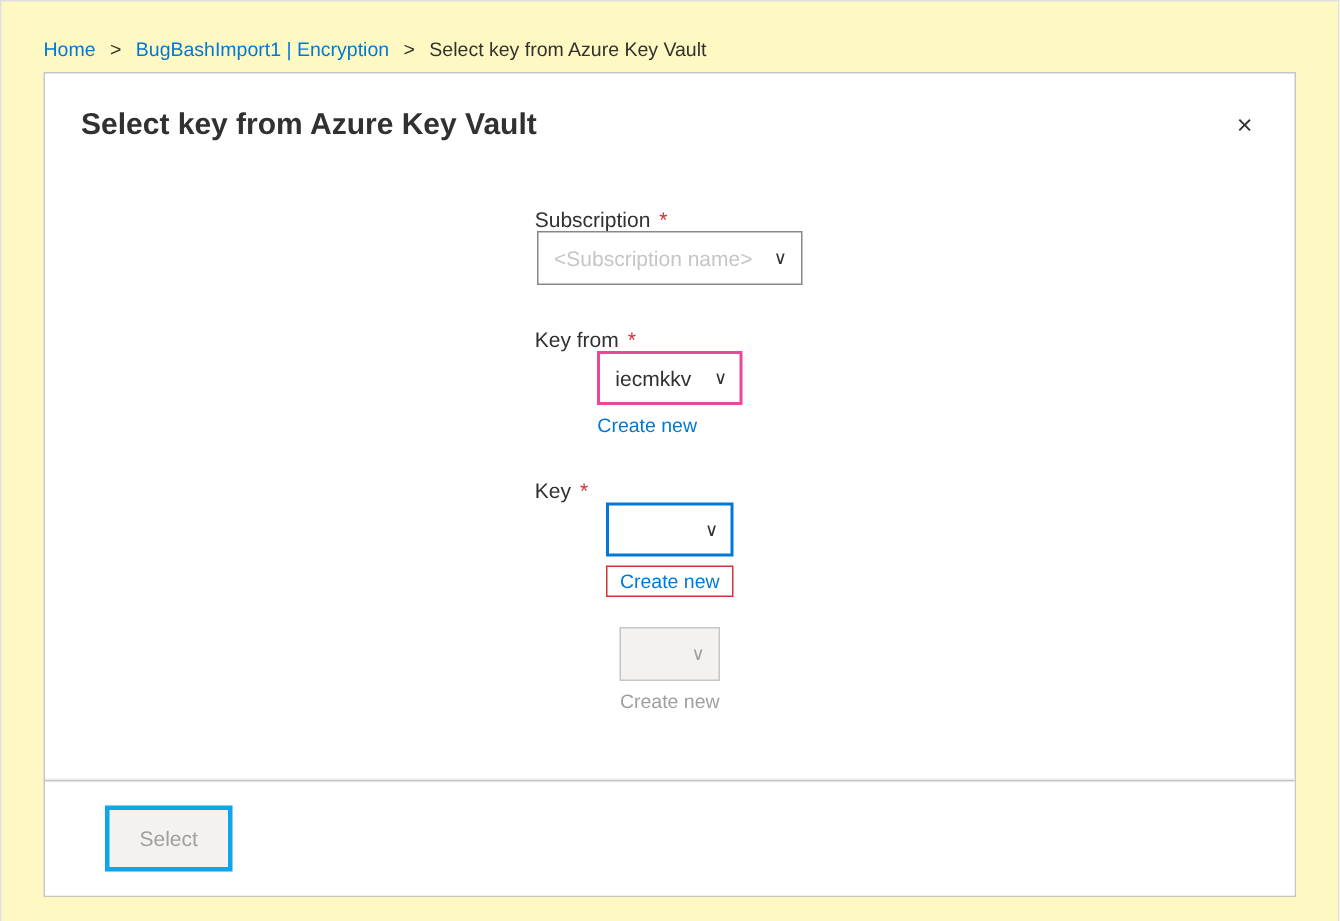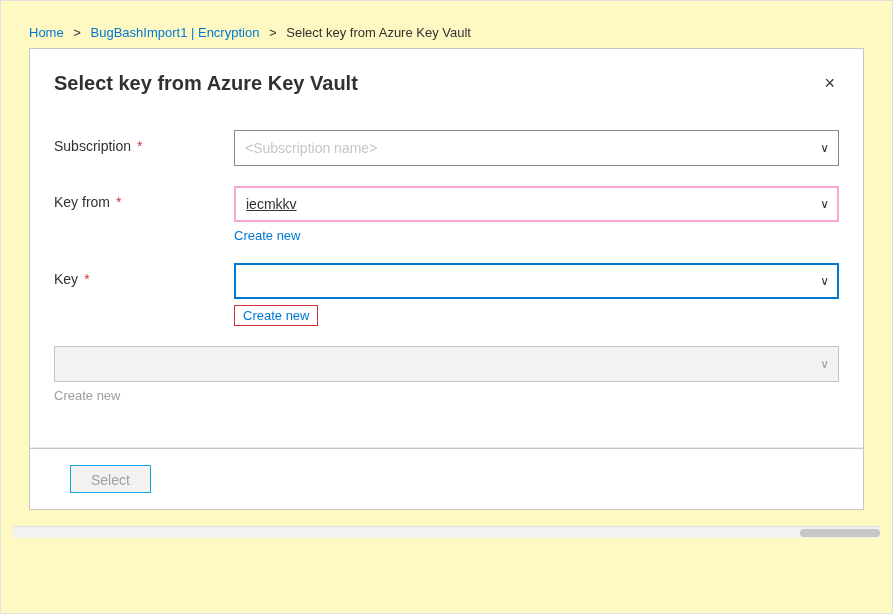--- a/index.html
+++ b/index.html
@@ -64,22 +64,23 @@
       padding: 4px;
       display: flex;
       align-items: center;
       justify-content: center;
     }
     .dialog-body {
       padding: 16px 24px 24px 24px;
     }
     .form-row {
       display: flex;
-      align-items: flex-start;
+      align-items: center;
       margin-bottom: 20px;
+      flex-direction: column;
     }
     .form-label {
       width: 180px;
       min-width: 180px;
       padding-top: 8px;
       font-size: 14px;
       color: #323130;
       display: flex;
       align-items: center;
       gap: 4px;
@@ -110,22 +111,21 @@
       background: #fff;
       padding: 6px 32px 6px 10px;
       font-size: 14px;
       color: #323130;
       height: 36px;
       display: flex;
       align-items: center;
       cursor: pointer;
     }
     .select-display.purple-border {
-      border: 2px solid #f9a8d4;
-      text-decoration: underline;
+      border: 2px solid #ec4899;
     }
     .select-display.blue-border {
       border: 2px solid #0078d4;
     }
     .select-display.disabled {
       background: #f3f2f1;
       border-color: #c8c6c4;
       color: #a19f9d;
     }
     .create-new-link {
@@ -163,26 +163,26 @@
       cursor: default;
     }
     .footer-scroll {
       border-top: 1px solid #c8c6c4;
       margin: 0 0 0 0;
       padding: 16px 40px;
       background: #fff;
     }
     .select-btn {
       background: #f3f2f1;
-      border: 1px solid #0ea5e9;
+      border: 3px solid #0ea5e9;
       color: #a19f9d;
       padding: 6px 20px;
       font-size: 14px;
       cursor: not-allowed;
-      height: 28px;
+      height: 44px;
     }
     .bottom-scrollbar {
       height: 12px;
       background: #f3f2f1;
       border-top: 1px solid #e0e0e0;
       position: relative;
     }
     .scrollbar-thumb {
       position: absolute;
       right: 0;

